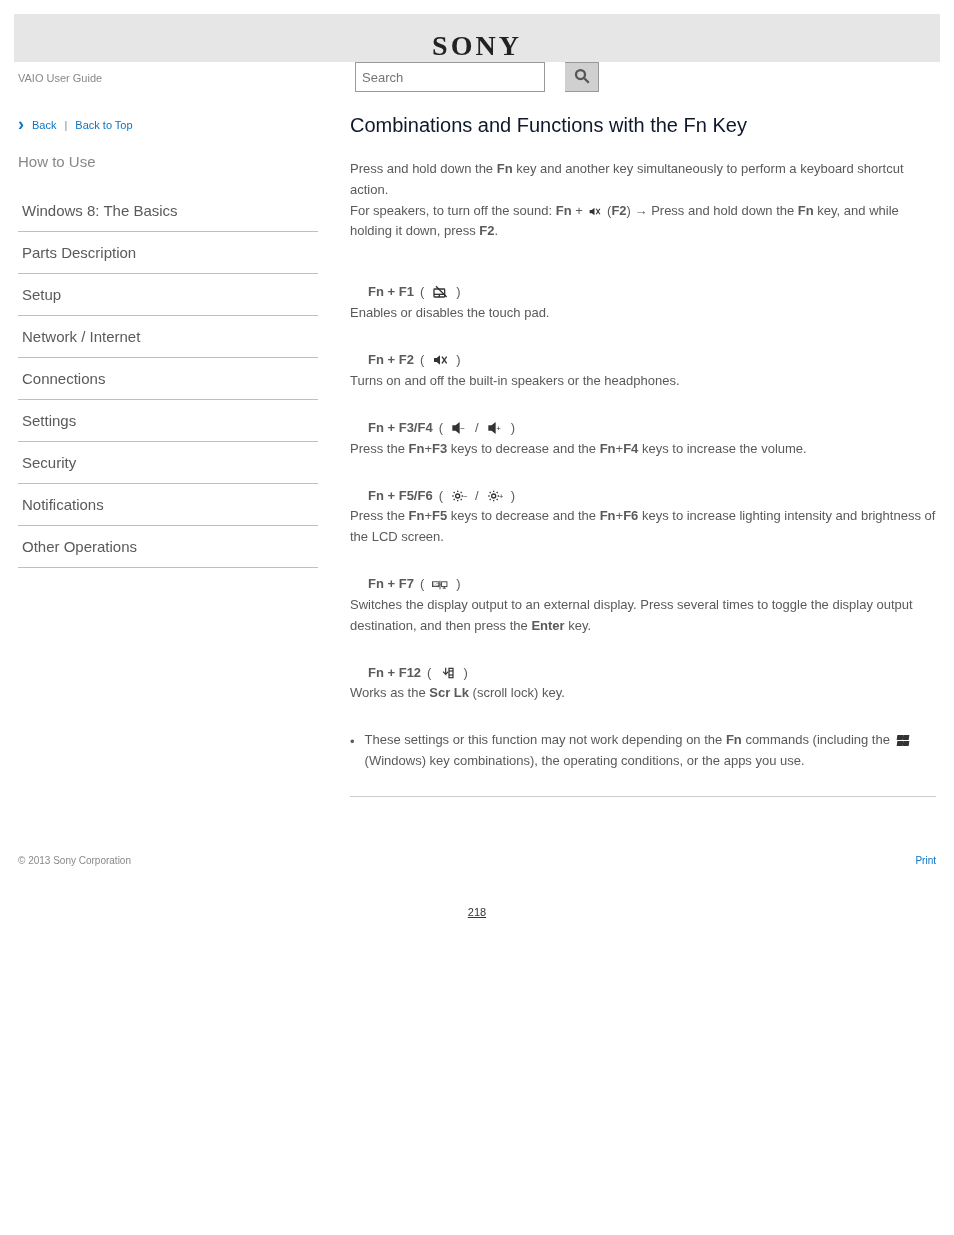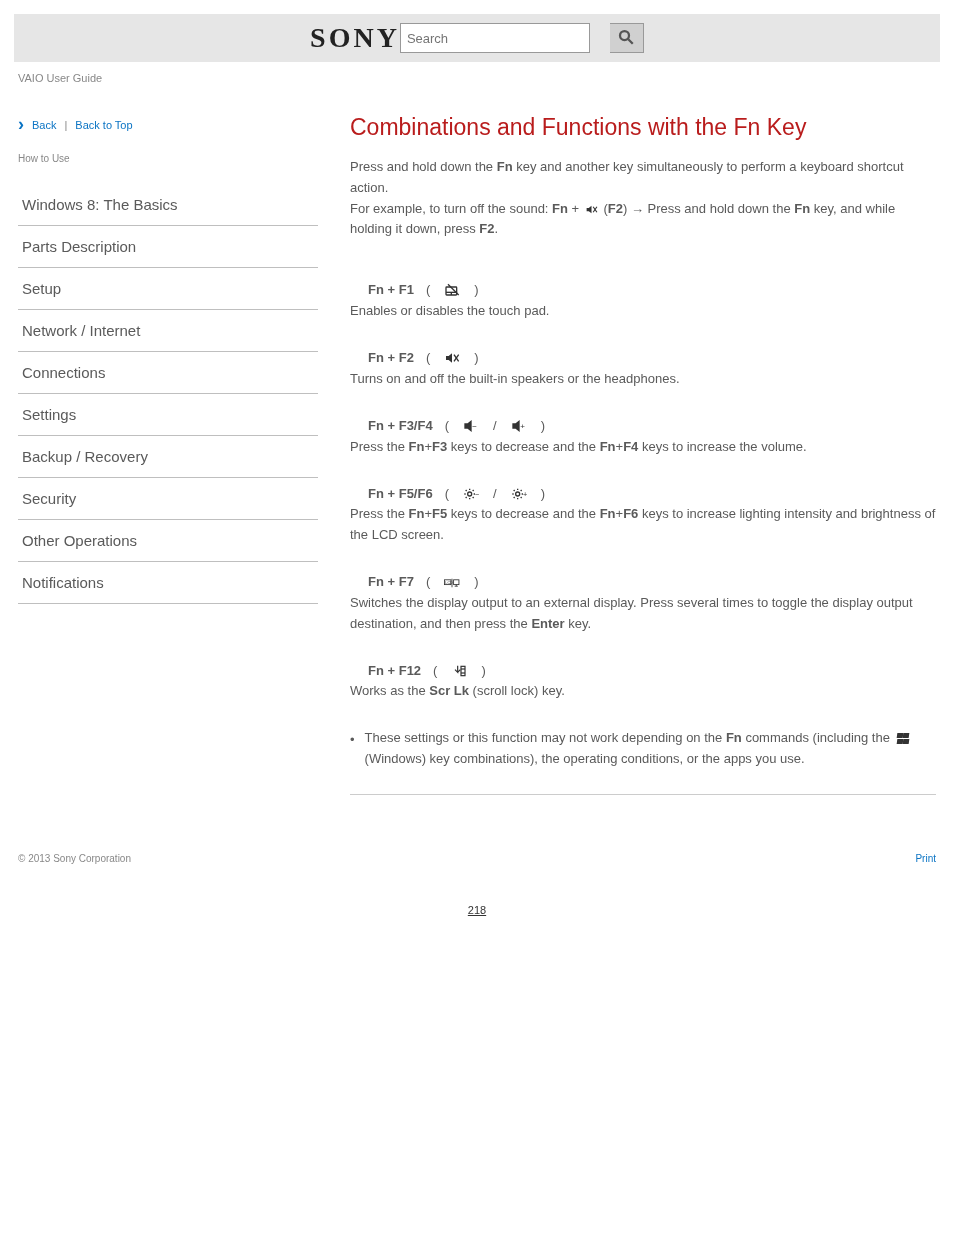--- a/index.html
+++ b/index.html
@@ -9,23 +9,24 @@
     color: #5a5a5a;
     background: #fff;
     width: 954px;
     margin: 0 auto;
   }
   .header-bar {
     background: #e6e6e6;
     height: 48px;
     display: flex;
     align-items: center;
-    justify-content: center;
+    justify-content: space-between;
     padding: 16px 14px;
     margin: 14px 14px 0 14px;
+    flex-direction: column;
   }
   .brand {
     font-family: "Times New Roman", serif;
     font-weight: bold;
     font-size: 28px;
     letter-spacing: 3px;
     color: #222;
   }
   .search-wrap {
     display: flex;
@@ -66,42 +67,42 @@
   .breadcrumb {
     display: flex;
     align-items: center;
     gap: 8px;
     color: #888;
     font-size: 11px;
     margin-bottom: 18px;
   }
   .chev { color: #0b74c4; font-weight: bold; font-size: 18px; }
   .link { color: #0b74c4; cursor: pointer; }
-  .how-to { font-size: 10px; color: #888; margin-bottom: 20px; margin-top: 10px; }
+  .how-to { font-size: 15px; color: #888; margin-bottom: 20px; margin-top: 10px; }
   .nav-item {
     border-bottom: 1px solid #bfbfbf;
     padding: 12px 4px 12px 4px;
     font-size: 15px;
     color: #5a5a5a;
     cursor: pointer;
   }
   .main { flex: 1; }
   .main h1 {
-    font-size: 23px;
+    font-size: 20px;
     font-weight: normal;
-    color: #b91c1c;
-    margin-bottom: 16px;
+    color: #0f172a;
+    margin-bottom: 22px;
   }
   .intro { line-height: 1.6; margin-bottom: 40px; }
   .fn-row { margin: 14px 0 26px 0; line-height: 1.6; }
   .fn-label {
     display: inline-flex;
     align-items: center;
     vertical-align: middle;
-    gap: 12px;
+    gap: 6px;
     margin-left: 18px;
   }
   .fn-label svg { width: 18px; height: 14px; }
   .icon-slot {
     display: inline-flex;
     align-items: center;
     vertical-align: middle;
     height: 16px;
     margin: 0 2px;
   }
@@ -179,32 +180,31 @@
       <span class="link">Back to Top</span>
     </div>
     <div class="how-to">How to Use</div>
 
     <div class="nav-item">Windows 8: The Basics</div>
     <div class="nav-item">Parts Description</div>
     <div class="nav-item">Setup</div>
     <div class="nav-item">Network / Internet</div>
     <div class="nav-item">Connections</div>
     <div class="nav-item">Settings</div>
-    <div class="nav-item">Backup / Recovery</div>
     <div class="nav-item">Security</div>
+    <div class="nav-item">Notifications</div>
     <div class="nav-item">Other Operations</div>
-    <div class="nav-item">Notifications</div>
   </div>
 
   <div class="main">
     <h1>Combinations and Functions with the Fn Key</h1>
 
     <div class="intro">
       <span>Press and hold down the </span><b>Fn</b><span> key and another key simultaneously to perform a keyboard shortcut action.</span><br>
-      <span>For example, to turn off the sound: </span><b>Fn</b><span> + </span>
+      <span>For speakers, to turn off the sound: </span><b>Fn</b><span> + </span>
       <span class="icon-slot icon-mini">
           <svg viewBox="0 0 24 24" stroke="#333" stroke-width="2" fill="none">
             <path d="M3 9v6h4l5 4V5L7 9H3z" fill="#333" stroke="none"></path>
             <line x1="15" y1="7" x2="22" y2="17"></line>
             <line x1="22" y1="7" x2="15" y2="17"></line>
           </svg>
         </span>
       (<b>F2</b>)<span> → Press and hold down the </span><b>Fn</b><span> key, and while holding it down, press </span><b>F2</b>.
     </div>
 

